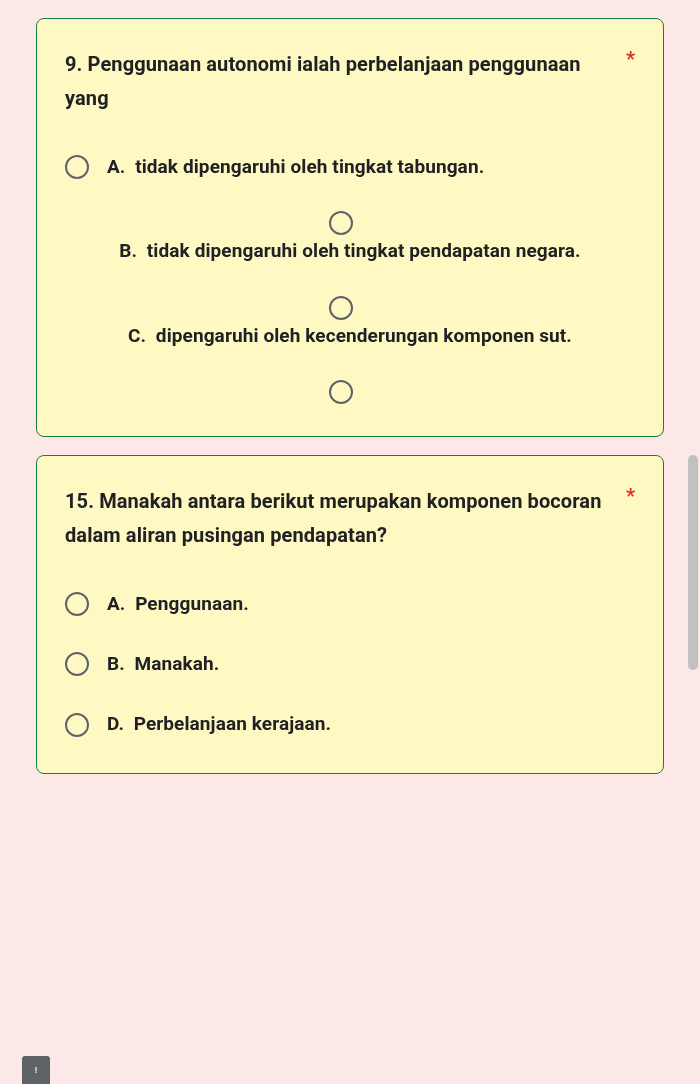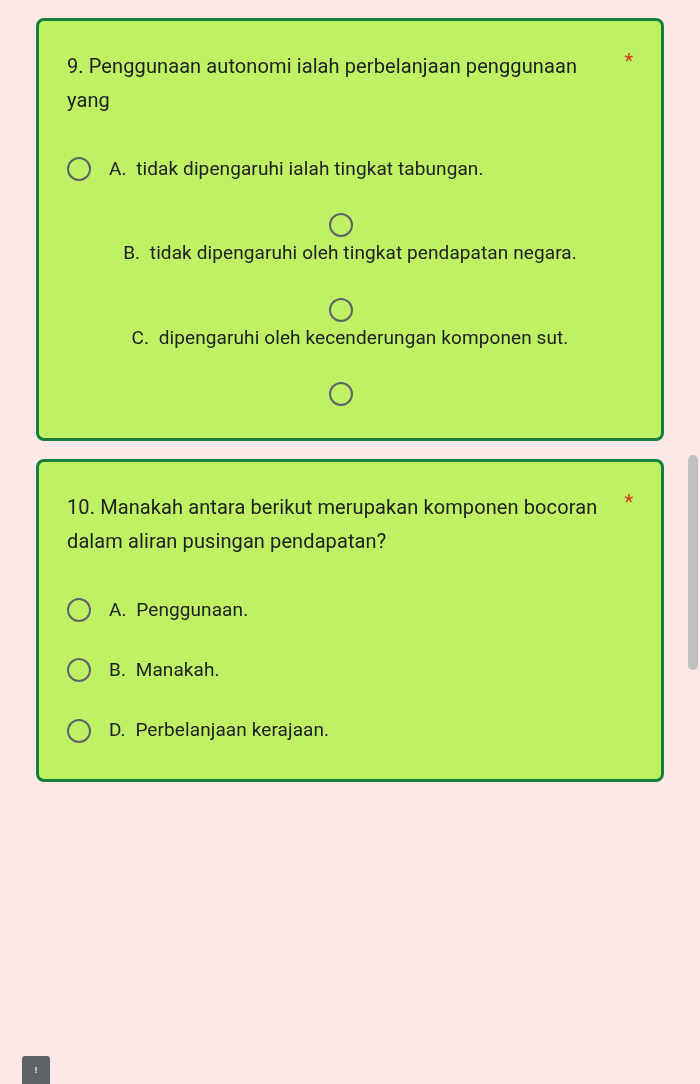--- a/index.html
+++ b/index.html
@@ -12,25 +12,26 @@
       background-color: #fce8e6;
       width: 700px;
       height: 1084px;
       overflow: hidden;
       position: relative;
     }
     .form-container {
       padding: 0 36px 0 36px;
     }
     .question-card {
-      background-color: #bef264;
+      background-color: #fef9c3;
       border-radius: 8px;
       padding: 28px 28px 32px 28px;
       margin-bottom: 18px;
-      border: 3px solid #15803d;
+      border: 1px solid #15803d;
+      font-weight: bold;
     }
     .question-header {
       display: flex;
       align-items: flex-start;
       margin-bottom: 36px;
     }
     .question-text {
       font-size: 20px;
       color: #202124;
       line-height: 1.7;
@@ -119,21 +120,21 @@
         <span>9.</span>
         <span>Penggunaan autonomi ialah perbelanjaan penggunaan yang</span>
       </div>
       <span class="required-asterisk">*</span>
     </div>
     <div class="options-list">
       <div class="option-item">
         <div class="radio-button"></div>
         <div class="option-label">
           <span>A.</span>&nbsp;
-          <span>tidak dipengaruhi ialah tingkat tabungan.</span>
+          <span>tidak dipengaruhi oleh tingkat tabungan.</span>
         </div>
       </div>
       <div class="option-item multiline">
         <div class="radio-button"></div>
         <div class="option-label">
           <span>B.</span>&nbsp;
           <span>tidak dipengaruhi oleh tingkat pendapatan negara.</span>
         </div>
       </div>
       <div class="option-item multiline">
@@ -145,21 +146,21 @@
       </div>
       <div class="option-item multiline">
         <div class="radio-button"></div>
       </div>
     </div>
   </div>
 
   <div class="question-card">
     <div class="question-header">
       <div class="question-text">
-        <span>10.</span>
+        <span>15.</span>
         <span>Manakah antara berikut merupakan komponen bocoran dalam aliran pusingan pendapatan?</span>
       </div>
       <span class="required-asterisk">*</span>
     </div>
     <div class="options-list">
       <div class="option-item">
         <div class="radio-button"></div>
         <div class="option-label">
           <span>A.</span>&nbsp;
           <span>Penggunaan.</span>

